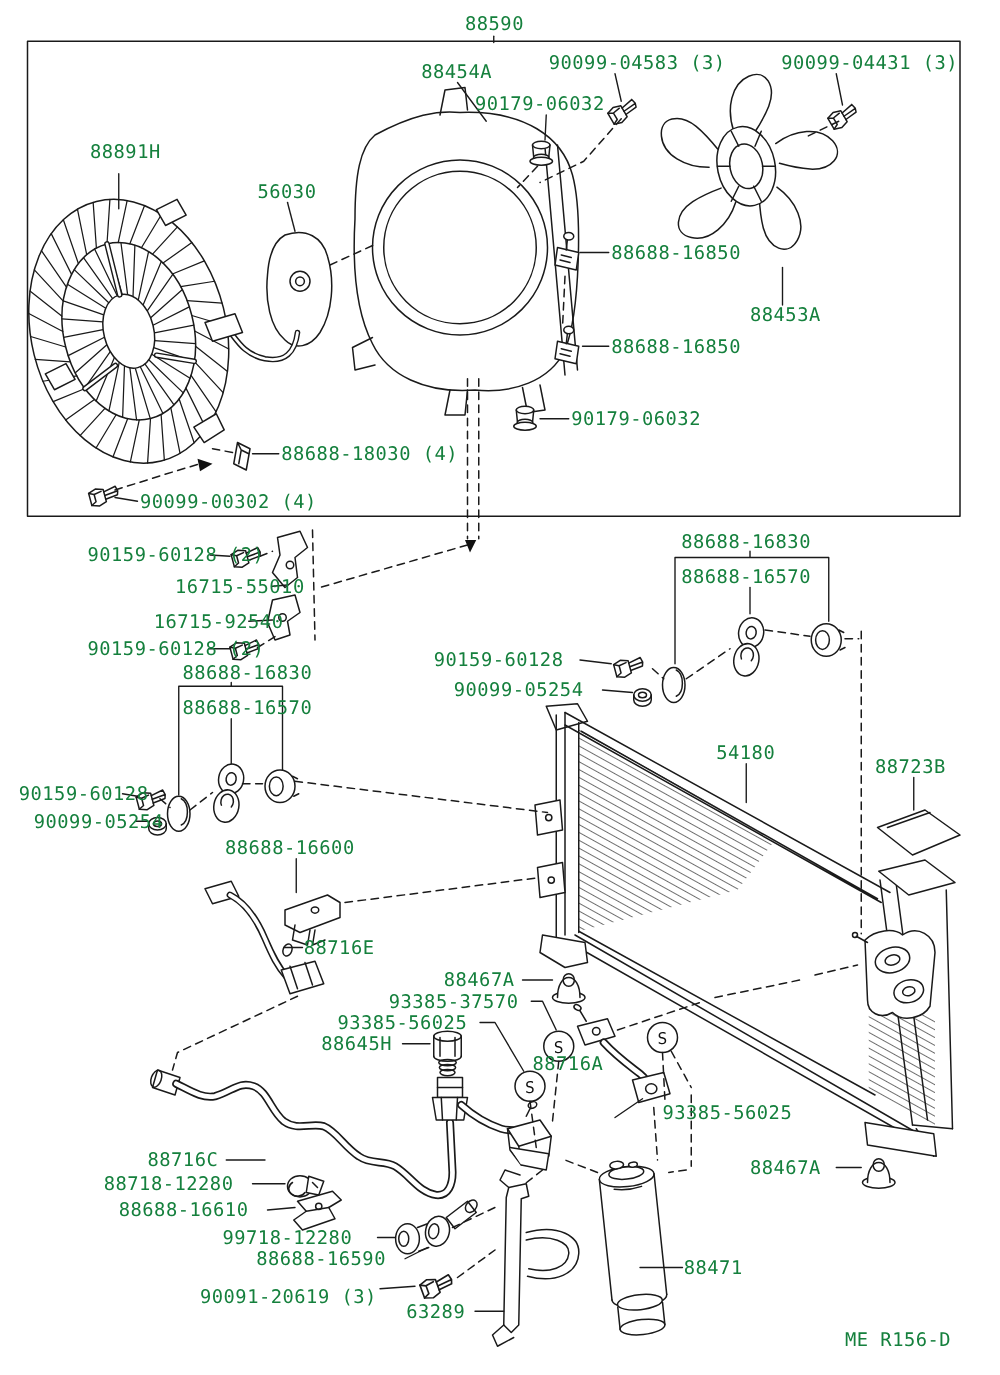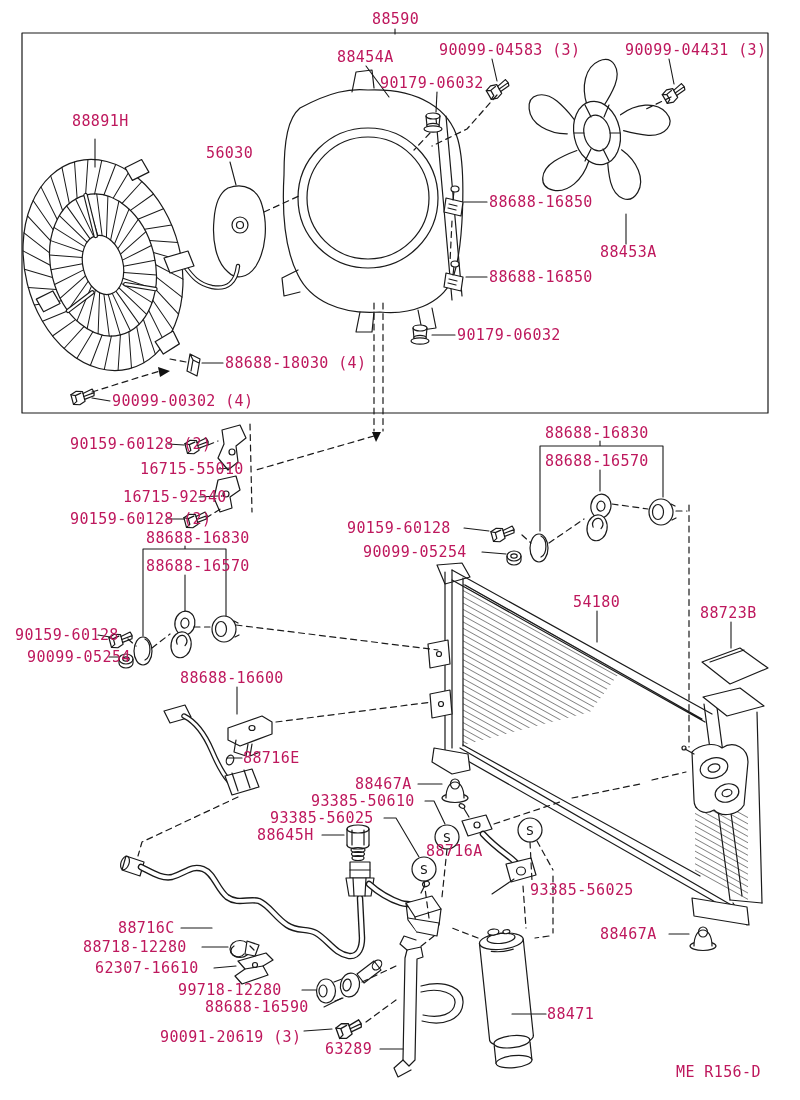--- a/index.html
+++ b/index.html
@@ -1,19 +1,19 @@
 <!DOCTYPE html>
 <html><head>
 <meta charset="utf-8">
 <style>
   html,body{margin:0;padding:0;background:#fff;}
   .stage{position:relative;width:800px;height:1100px;background:#ffffff;overflow:hidden;
          font-family:"DejaVu Sans Mono",monospace;}
   .lbl{position:absolute;font:15px/1.05 "DejaVu Sans Mono",monospace;letter-spacing:.4px;
-       color:#be185d;white-space:nowrap;}
+       color:#15803d;white-space:nowrap;}
   svg{position:absolute;left:0;top:0;}
 </style>
 </head>
 <body>
 
 <div class="stage">
 
 <svg id="art" width="800" height="1100" viewBox="0 0 800 1100">
 <defs>
   <pattern id="fins" width="9" height="5.5" patternUnits="userSpaceOnUse" patternTransform="rotate(29)">
@@ -455,29 +455,29 @@
 <div class="lbl" style="left:363px;top:545px">90099-05254</div>
 <div class="lbl" style="left:146px;top:531px">88688-16830</div>
 <div class="lbl" style="left:146px;top:559px">88688-16570</div>
 <div class="lbl" style="left:15px;top:628px">90159-60128</div>
 <div class="lbl" style="left:27px;top:650px">90099-05254</div>
 <div class="lbl" style="left:180px;top:671px">88688-16600</div>
 <div class="lbl" style="left:573px;top:595px">54180</div>
 <div class="lbl" style="left:700px;top:606px">88723B</div>
 <div class="lbl" style="left:243px;top:751px">88716E</div>
 <div class="lbl" style="left:355px;top:777px">88467A</div>
-<div class="lbl" style="left:311px;top:794px">93385-50610</div>
+<div class="lbl" style="left:311px;top:794px">93385-37570</div>
 <div class="lbl" style="left:270px;top:811px">93385-56025</div>
 <div class="lbl" style="left:257px;top:828px">88645H</div>
 <div class="lbl" style="left:426px;top:844px">88716A</div>
 <div class="lbl" style="left:530px;top:883px">93385-56025</div>
 <div class="lbl" style="left:600px;top:927px">88467A</div>
 <div class="lbl" style="left:118px;top:921px">88716C</div>
 <div class="lbl" style="left:83px;top:940px">88718-12280</div>
-<div class="lbl" style="left:95px;top:961px">62307-16610</div>
+<div class="lbl" style="left:95px;top:961px">88688-16610</div>
 <div class="lbl" style="left:178px;top:983px">99718-12280</div>
 <div class="lbl" style="left:205px;top:1000px">88688-16590</div>
 <div class="lbl" style="left:160px;top:1030px">90091-20619 (3)</div>
 <div class="lbl" style="left:325px;top:1042px">63289</div>
 <div class="lbl" style="left:547px;top:1007px">88471</div>
 <div class="lbl" style="left:676px;top:1065px">ME R156-D</div>
 
 </div>
 
 </body></html>

